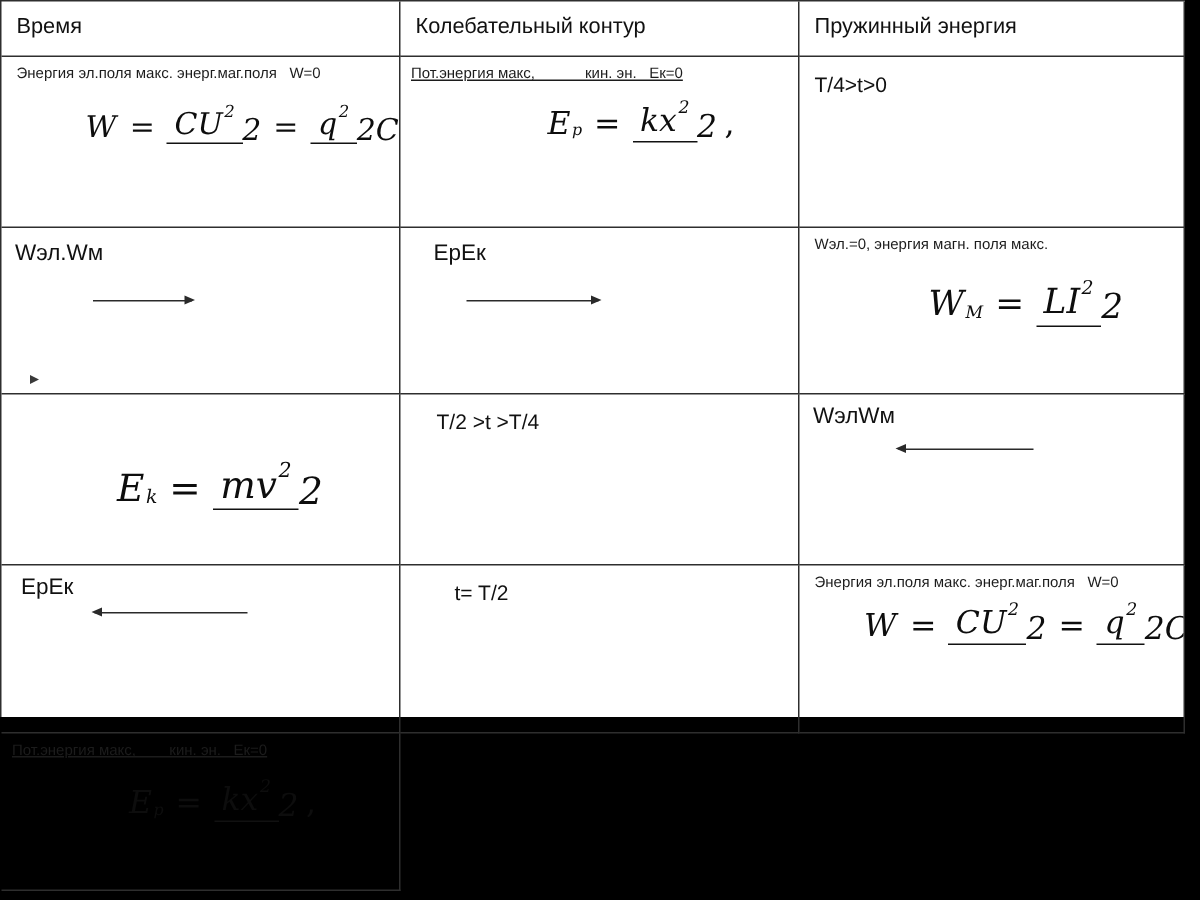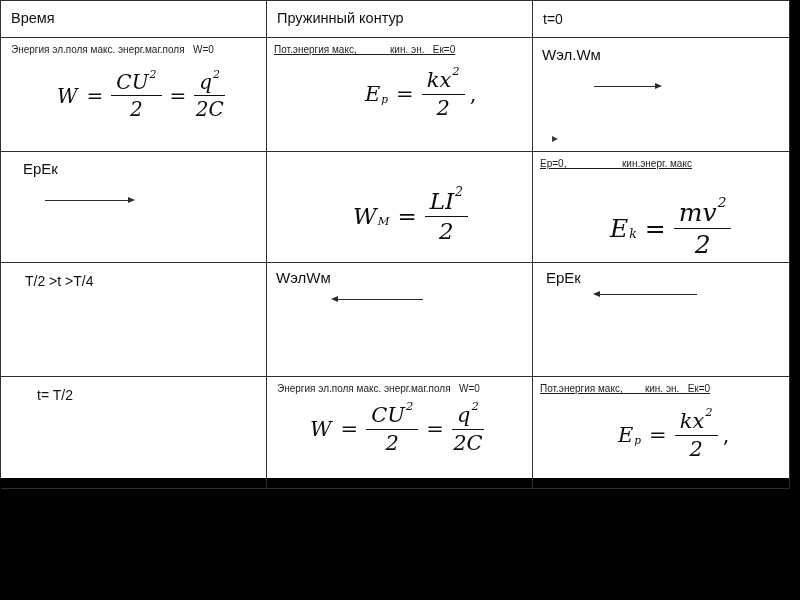--- a/index.html
+++ b/index.html
@@ -16,21 +16,21 @@
   .note{position:absolute;left:10px;top:6px;right:4px;font-size:10px;line-height:1.2;
         color:#1c1c1c;white-space:pre-wrap;}
   .note.pend{left:7px;text-decoration:underline;}
   
   .formula{position:absolute;display:flex;align-items:center;
            font-family:"DejaVu Serif",serif;color:#0d0d0d;line-height:1;}
   .f20{font-size:20px;} .f21{font-size:21px;} .f23{font-size:23px;} .f25{font-size:25px;}
   .fv{font-style:italic;}
   .fsub{font-size:0.5em;font-style:italic;position:relative;top:0.45em;margin:0 2px 0 1px;}
   .feq{font-style:normal;margin:0 6px;}
-  .frac{display:inline-flex;flex-direction:column;align-items:center;margin:0 2px;}
+  .frac{display:inline-flex;flex-direction:row;align-items:center;margin:0 2px;}
   .fnum{display:block;border-bottom:1.5px solid #111;padding:0 5px 3px;font-style:italic;}
   .fnum sup{font-size:0.55em;font-style:italic;position:relative;top:-0.35em;margin-left:1px;}
   .fden{display:block;padding-top:3px;font-style:italic;}
   .ftail{margin-left:3px;font-style:normal;}
   
   .labels{position:absolute;display:flex;font-size:15px;}
   .arrow{position:absolute;height:1px;background:#2a2a2a;}
   .arrow.right::after{content:"";position:absolute;right:-2px;top:-3px;width:0;height:0;
         border-left:7px solid #2a2a2a;border-top:3.5px solid transparent;border-bottom:3.5px solid transparent;}
   .arrow.left::before{content:"";position:absolute;left:-2px;top:-3px;width:0;height:0;
@@ -41,26 +41,26 @@
 </head>
 <body>
 
 <div class="stage">
   <div class="tbl">
 
     <div class="cell head">
       <span>Время</span>
     </div>
     <div class="cell head">
-      <span>Пружинный контур</span>
+      <span>Колебательный контур</span>
+    </div>
+    <div class="cell head">
+      <span>Пружинный энергия</span>
     </div>
 
-    <div class="cell time">
-      <span>t=0</span>
-    </div>
     <div class="cell">
       <div class="note">Энергия эл.поля макс. энерг.маг.поля   W=0</div>
       <div class="formula f20" style="left:56px;top:34px">
         <span class="fv">W</span>
           <span class="fsub"></span>
         <span class="feq">=</span>
         <span class="frac">
             <span class="fnum"><span>CU</span><sup>2</sup></span>
             <span class="fden">2</span>
           </span>
@@ -78,49 +78,52 @@
           <span class="fsub">p</span>
         <span class="feq">=</span>
         <span class="frac">
             <span class="fnum"><span>kx</span><sup>2</sup></span>
             <span class="fden">2</span>
           </span>
         <span class="ftail">,</span>
       </div>
     </div>
 
+    <div class="cell time">
+      <span>T/4&gt;t&gt;0</span>
+    </div>
     <div class="cell">
       <div class="labels" style="left:9px;top:8px;width:142px">
         <span>Wэл.</span>
         <span>Wм</span>
       </div>
       <div class="arrow right" style="left:61px;top:48px;width:66px"></div>
       <div class="stray"></div>
     </div>
     <div class="cell">
       <div class="labels" style="left:22px;top:8px;width:138px">
         <span>Ер</span>
         <span>Ек</span>
       </div>
       <div class="arrow right" style="left:44px;top:48px;width:88px"></div>
     </div>
 
     <div class="cell">
+      <div class="note">Wэл.=0, энергия магн. поля макс.</div>
       <div class="formula f23" style="left:86px;top:38px">
         <span class="fv">W</span>
           <span class="fsub">М</span>
         <span class="feq">=</span>
         <span class="frac">
             <span class="fnum"><span>LI</span><sup>2</sup></span>
             <span class="fden">2</span>
           </span>
       </div>
     </div>
     <div class="cell">
-      <div class="note pend">Ер=0,                    кин.энерг. макс</div>
       <div class="formula f25" style="left:77px;top:48px">
         <span class="fv">E</span>
           <span class="fsub">k</span>
         <span class="feq">=</span>
         <span class="frac">
             <span class="fnum"><span>mv</span><sup>2</sup></span>
             <span class="fden">2</span>
           </span>
       </div>
     </div>

